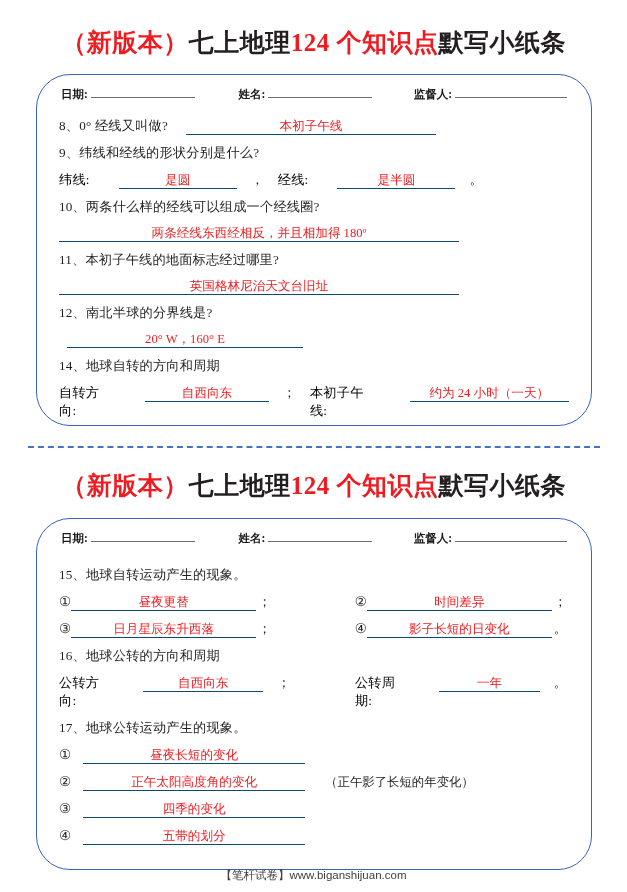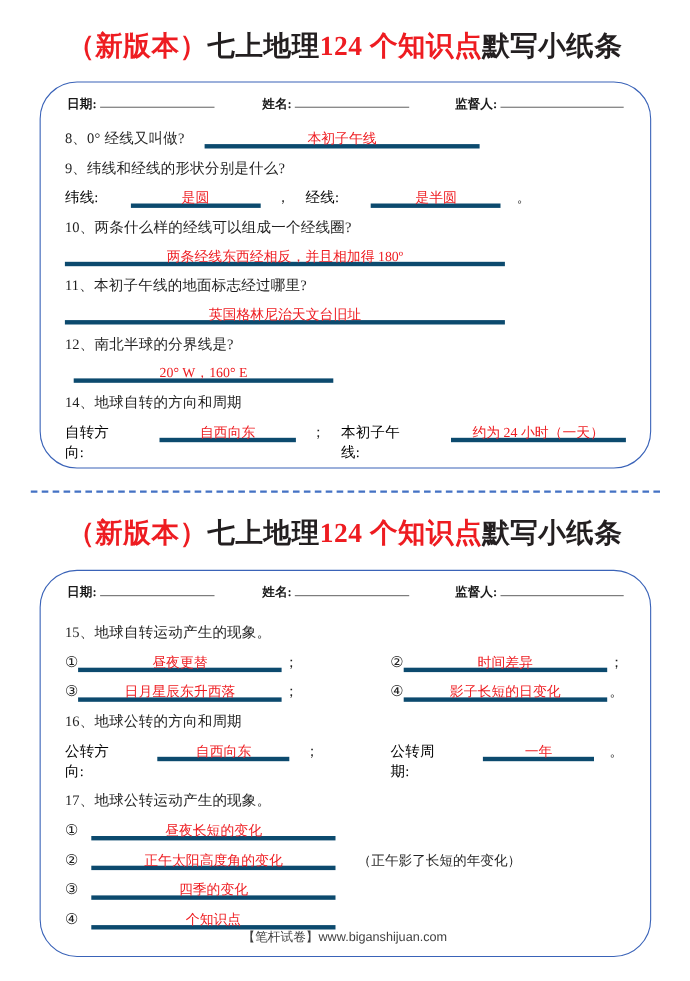--- a/index.html
+++ b/index.html
@@ -69,21 +69,21 @@
     align-items: baseline;
     font-size: 13.2px;
     color: #1f1f1f;
     margin-top: 9px;
     white-space: nowrap;
   }
   .qtext { letter-spacing: 0.2px; }
   .ans {
     position: relative;
     display: inline-block;
-    border-bottom: 4px solid #0c4a6e;
+    border-bottom: 1px solid #0c4a6e;
     text-align: center;
     color: #ee1c21;
     font-size: 12.6px;
     height: 17px;
     line-height: 17px;
     vertical-align: baseline;
   }
   .ans-wide    { width: 250px; }
   .ans-mid     { width: 118px; }
   .ans-full    { width: 400px; text-align: center; }
@@ -295,24 +295,24 @@
         <span class="ans ans-item17">正午太阳高度角的变化</span>
         <span class="note">（正午影了长短的年变化）</span>
       </div>
       <div class="sub-row">
         <span class="circ">③</span>
         <span class="ans ans-item17">四季的变化</span>
         <span class="note"></span>
       </div>
       <div class="sub-row">
         <span class="circ">④</span>
-        <span class="ans ans-item17">个知识点</span>
+        <span class="ans ans-item17">五带的划分</span>
         <span class="note"></span>
       </div>
 
     </div>
   </div>
 
-  <div class="footer" style="top:844px;">
+  <div class="footer" style="top:868px;">
     <span>【笔杆试卷】www.biganshijuan.com</span>
   </div>
 
 </div>
 
 </body></html>

